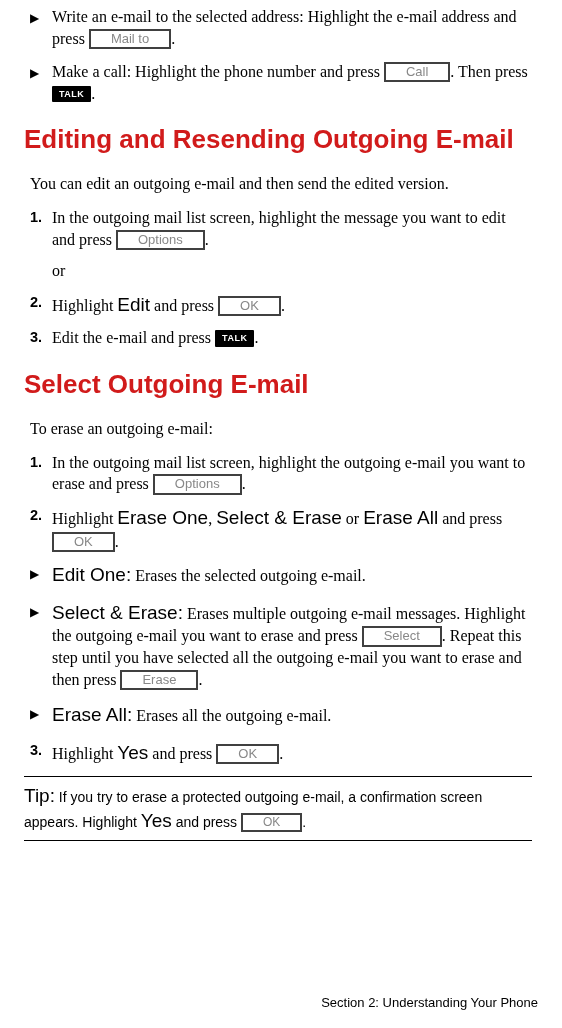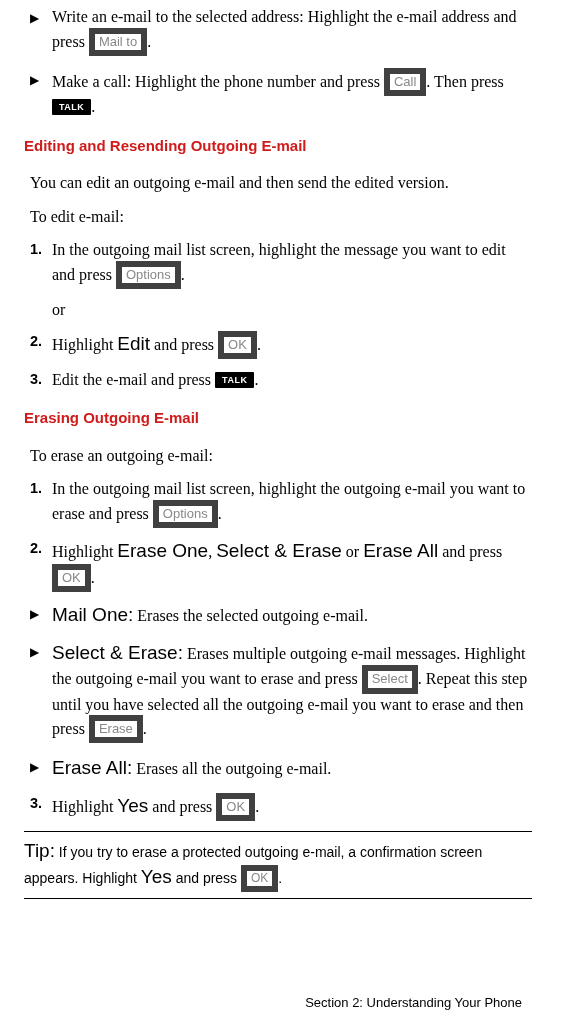--- a/index.html
+++ b/index.html
@@ -23,62 +23,62 @@
   .num-item { display: flex; margin-bottom: 10px; }
   .num {
     width: 22px; flex-shrink: 0;
     font-family: Arial, Helvetica, sans-serif; font-weight: bold; font-size: 14.5px;
     padding-top: 1px;
   }
   .body-text { flex: 1; }
   .indent { margin-left: 22px; margin-bottom: 10px; }
   .soft-btn {
     display: inline-block;
-    border: 6px solid #404040;
+    border: 2px solid #404040;
     color: #888;
     font-family: Arial, Helvetica, sans-serif;
     font-size: 13px;
-    padding: 0 4px;
+    padding: 0 20px;
     line-height: 1.25;
     vertical-align: 1px;
   }
   .pill {
     display: inline-block;
     background: #000;
     color: #fff;
     font-family: Arial, Helvetica, sans-serif;
     font-size: 9px;
     font-weight: bold;
     padding: 2px 7px;
     border-radius: 1px;
     vertical-align: 2px;
     letter-spacing: 0.5px;
   }
   h2.red-head {
     color: #d11b1b;
     font-family: Arial, Helvetica, sans-serif;
     font-weight: bold;
-    font-size: 15px;
+    font-size: 26px;
     margin: 18px 0 16px -6px;
   }
   .para { margin-bottom: 12px; }
   .bold-sans { font-family: Arial, Helvetica, sans-serif; font-weight: normal; font-size: 19px; margin-top: 23px; }
   .tip-block {
     border-top: 1.5px solid #000;
     border-bottom: 1.5px solid #000;
     padding: 6px 0;
     margin: 8px 0 0 -6px;
     font-family: Arial, Helvetica, sans-serif;
     font-size: 14px;
     line-height: 1.35;
   }
   .tip-block .soft-btn { font-size: 12px; }
   .footer {
     position: absolute;
-    bottom: 14px; right: 40px;
+    bottom: 14px; right: 24px;
     text-align: right;
     font-family: Arial, Helvetica, sans-serif;
     font-size: 13px;
     margin-top: 43px;
   }
   .footer .line1 { text-align: center; margin-bottom: 2px; font-weight: normal; }
   .footer .line2 { font-weight: bold; }
   .footer .pagenum { color: #d11b1b; }
 </style>
 </head>
@@ -96,21 +96,20 @@
   <div class="bullet-item">
     <div class="bullet-glyph">▶</div>
     <div class="body-text">
       <span>Make a call: Highlight the phone number and press </span><span class="soft-btn">Call</span><span>. Then press </span><span class="pill">TALK</span><span>.</span>
     </div>
   </div>
 
   <h2 class="red-head">Editing and Resending Outgoing E-mail</h2>
 
   <div class="para">You can edit an outgoing e-mail and then send the edited version.</div>
-  <div class="para">To edit e-mail:</div>
 
   <div class="num-item">
     <div class="num">1.</div>
     <div class="body-text">
       <span>In the outgoing mail list screen, highlight the message you want to edit and press </span><span class="soft-btn">Options</span><span>.</span>
     </div>
   </div>
   <div class="indent">or</div>
 
   <div class="num-item">
@@ -120,42 +119,42 @@
     </div>
   </div>
 
   <div class="num-item">
     <div class="num">3.</div>
     <div class="body-text">
       <span>Edit the e-mail and press </span><span class="pill">TALK</span><span>.</span>
     </div>
   </div>
 
-  <h2 class="red-head">Erasing Outgoing E-mail</h2>
+  <h2 class="red-head">Select Outgoing E-mail</h2>
 
   <div class="para">To erase an outgoing e-mail:</div>
 
   <div class="num-item">
     <div class="num">1.</div>
     <div class="body-text">
       <span>In the outgoing mail list screen, highlight the outgoing e-mail you want to erase and press </span><span class="soft-btn">Options</span><span>.</span>
     </div>
   </div>
 
   <div class="num-item">
     <div class="num">2.</div>
     <div class="body-text">
       <span>Highlight </span><span class="bold-sans">Erase One</span><span>, </span><span class="bold-sans">Select &amp; Erase</span><span> or </span><span class="bold-sans">Erase All</span><span> and press </span><span class="soft-btn">OK</span><span>.</span>
     </div>
   </div>
 
   <div class="bullet-item">
     <div class="bullet-glyph">▶</div>
     <div class="body-text">
-      <span class="bold-sans">Mail One:</span><span> Erases the selected outgoing e-mail.</span>
+      <span class="bold-sans">Edit One:</span><span> Erases the selected outgoing e-mail.</span>
     </div>
   </div>
 
   <div class="bullet-item">
     <div class="bullet-glyph">▶</div>
     <div class="body-text">
       <span class="bold-sans">Select &amp; Erase:</span><span> Erases multiple outgoing e-mail messages. Highlight the outgoing e-mail you want to erase and press </span><span class="soft-btn">Select</span><span>. Repeat this step until you have selected all the outgoing e-mail you want to erase and then press </span><span class="soft-btn">Erase</span><span>.</span>
     </div>
   </div>
 

